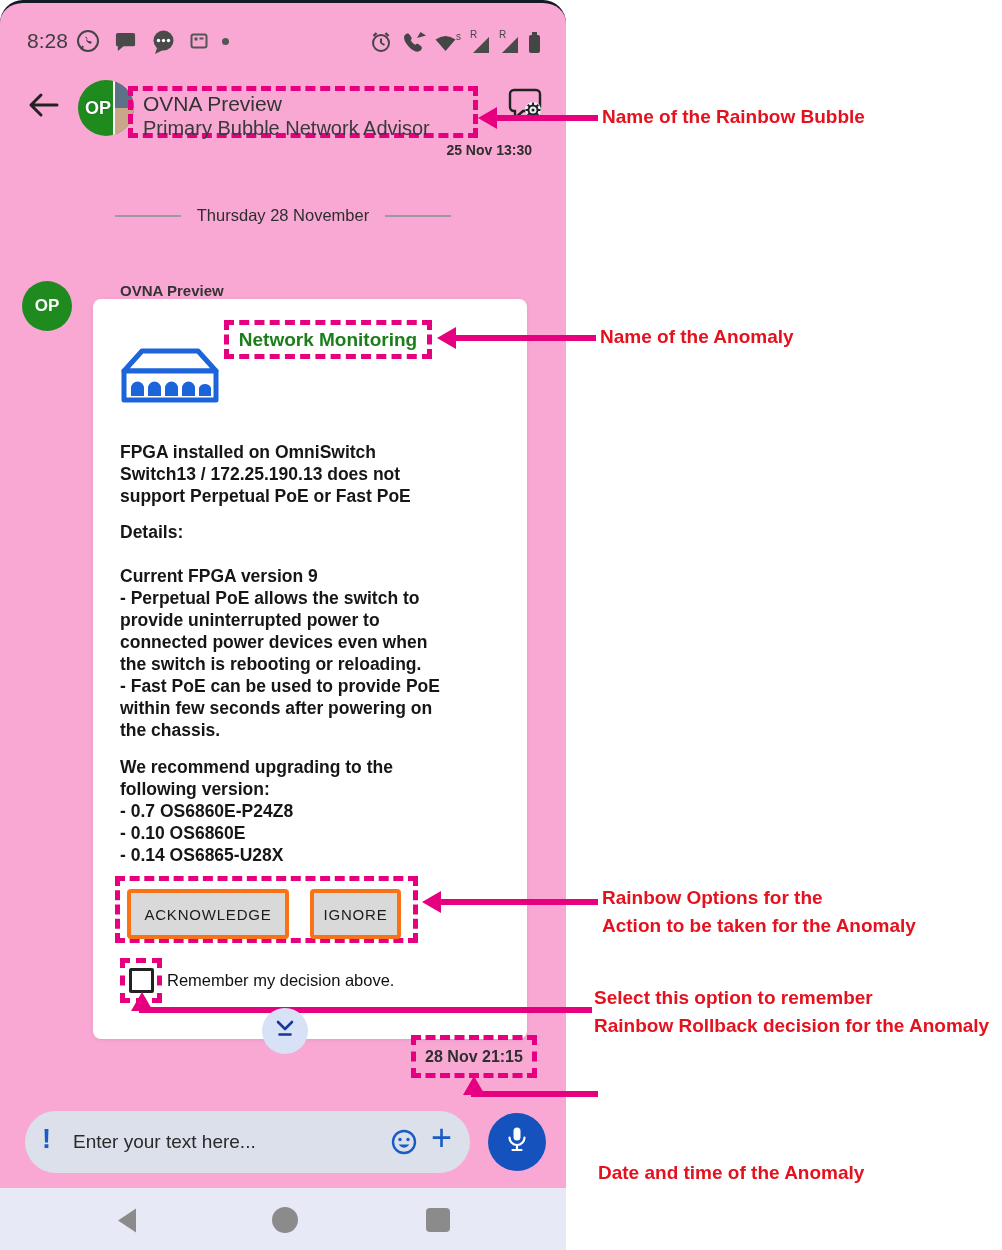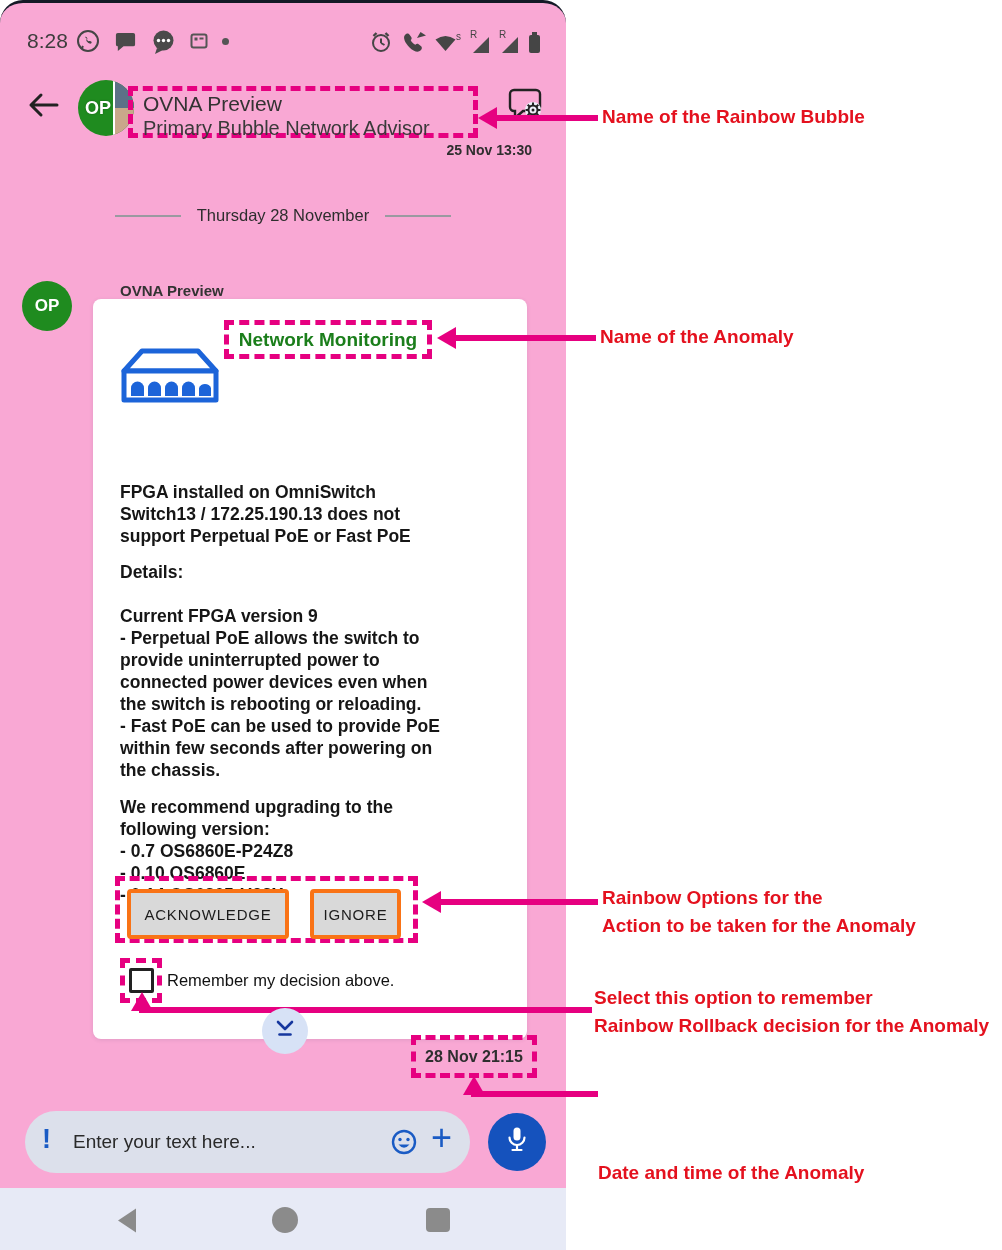--- a/index.html
+++ b/index.html
@@ -42,21 +42,21 @@
                background:#1f8b1f; color:#fff; display:flex; align-items:center; justify-content:center;
                font-weight:bold; font-size:17px; }
   .sender { position:absolute; left:120px; top:279px; font-size:15px; font-weight:bold; color:#333; }
   .card { position:absolute; left:93px; top:296px; width:434px; height:740px; background:#fff;
           border-radius:8px; box-shadow:0 1px 4px rgba(60,60,90,.12); }
   .title-box { position:absolute; left:131px; top:21px; width:208px; height:39px; border:5px dashed #e60080;
                display:flex; align-items:center; justify-content:center; }
   .title-text { font-size:19px; font-weight:bold; color:#1b7e1b; white-space:nowrap; }
   .switch-icon { position:absolute; left:25px; top:47px; }
   .p { position:absolute; left:27px; width:400px; font-size:17.5px; line-height:22px; font-weight:bold;
-       color:#161616; white-space:pre-line;margin-top:40px; }
+       color:#161616; white-space:pre-line; }
   .p1 { top:142px; } .p2 { top:222px; } .p3 { top:266px; } .p4 { top:457px; }
   .buttons-box { position:absolute; left:22px; top:577px; width:303px; height:67px; border:5px dashed #e60080; }
   .btn { position:absolute; top:8px; height:50px; background:#d9d9d9; border:4px solid #f97316; border-radius:4px;
          font-size:15px; color:#1c1c1c; letter-spacing:.8px; display:flex; align-items:center;
          justify-content:center; cursor:pointer; font-family:inherit; }
   .btn-ack { left:7px; width:162px; }
   .btn-ign { left:190px; width:91px; }
   .checkbox-box { position:absolute; left:27px; top:659px; width:42px; height:45px; border:5px dashed #e60080;
                   display:flex; align-items:center; justify-content:center; }
   .checkbox { width:25px; height:25px; border:3px solid #222; border-radius:2px; background:#fff; cursor:pointer; }

